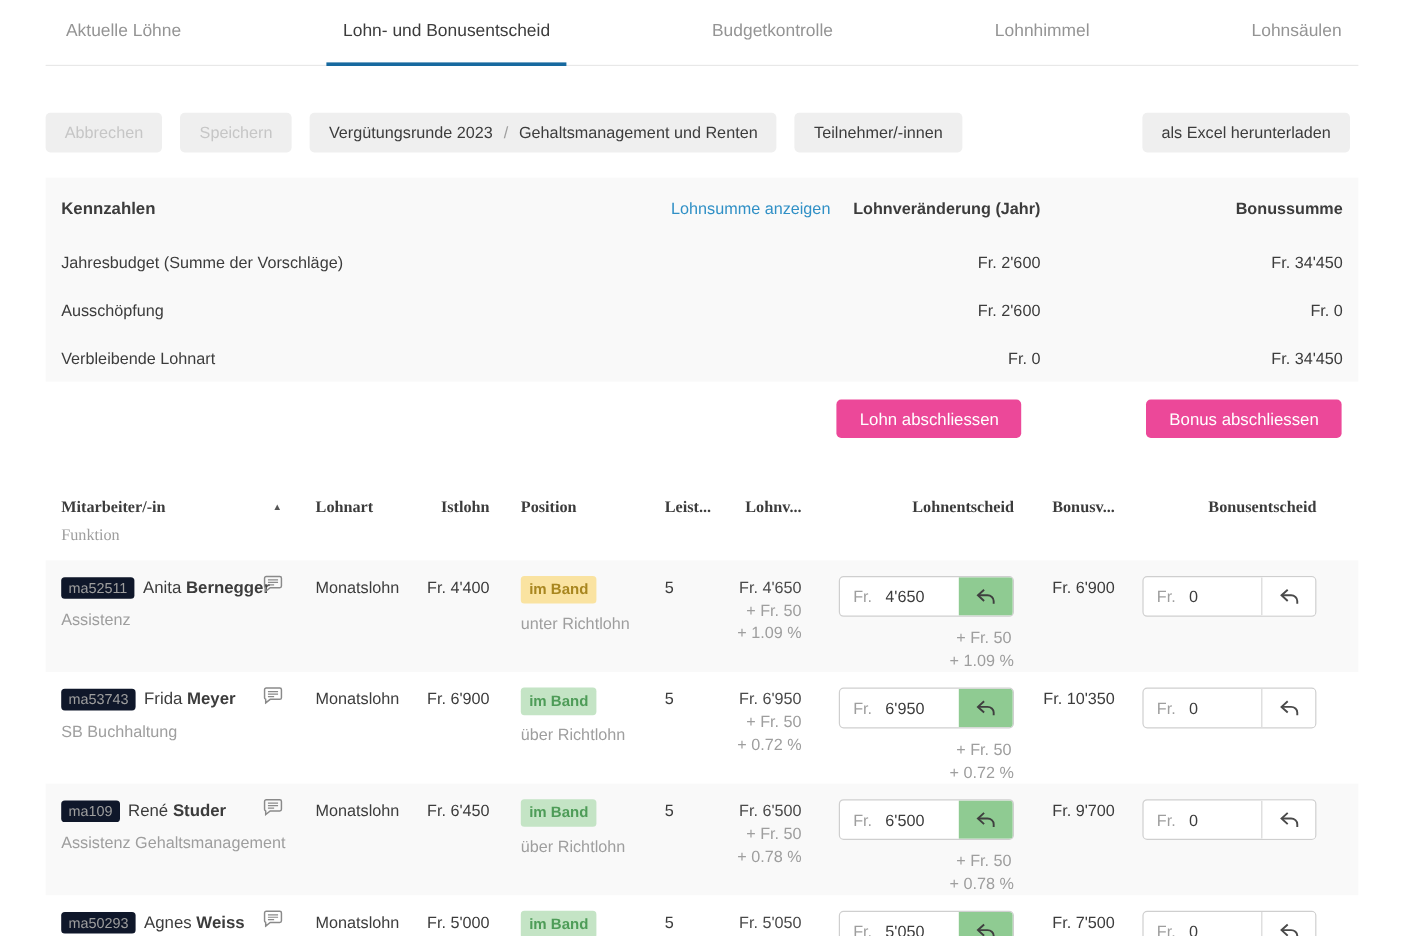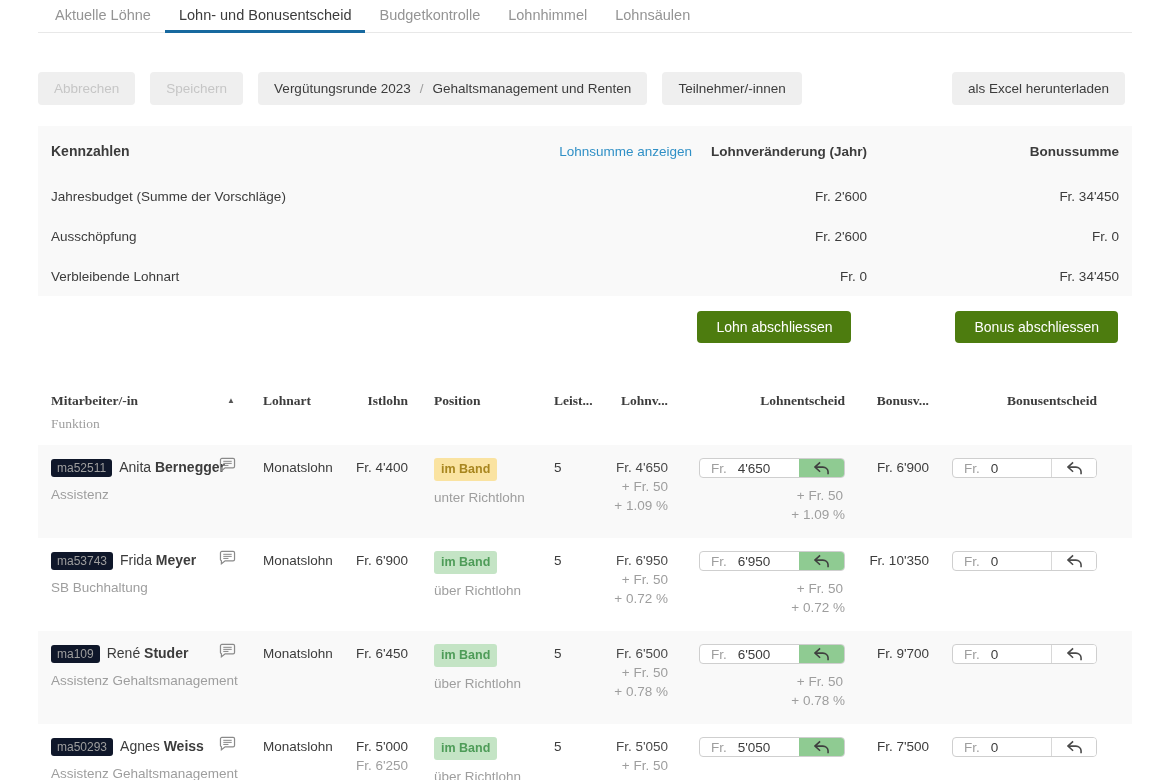--- a/index.html
+++ b/index.html
@@ -1,20 +1,20 @@
 <!DOCTYPE html>
 <html><head>
 <meta charset="utf-8">
 <style>
   * { margin:0; padding:0; box-sizing:border-box; }
   html,body { width:1170px; height:780px; overflow:hidden; background:#fff;
     font-family:"Liberation Sans","DejaVu Sans",sans-serif; color:#3c3c3c; font-size:13.5px; }
 
   
-  .tabbar { margin:0 38px; height:33px; border-bottom:1px solid #e8e8e8; display:flex; align-items:stretch; padding-left:3px; }
+  .tabbar { margin:0 38px; height:55px; border-bottom:1px solid #e8e8e8; display:flex; align-items:stretch; padding-left:3px;justify-content:space-between; }
   .tab { display:flex; align-items:center; padding:0 14px; font-size:14.5px; color:#949494; cursor:pointer; border-bottom:3px solid transparent; margin-bottom:-1px; }
   .tab.active { color:#3c3c3c; border-bottom-color:#17699f; }
 
   
   .toolbar { margin:39px 45px 0 38px; display:flex; gap:15px; align-items:flex-start; }
   .btn { background:#efefef; border:none; border-radius:4px; padding:9px 16px; font-family:inherit; font-size:13.5px; color:#3c3c3c; cursor:pointer; white-space:nowrap; }
   .btn:disabled { color:#c6c6c6; cursor:default; }
   .crumb-box { background:#efefef; border-radius:4px; padding:9px 16px; display:flex; gap:9px; white-space:nowrap; }
   .crumb-sep { color:#9e9e9e; }
   .crumb { cursor:pointer; }
@@ -26,21 +26,21 @@
   .khead { height:22px; margin-bottom:14px; }
   .khead .ktitle { font-weight:bold; font-size:14px; }
   .khead .kcol { font-weight:bold; text-align:right; }
   .klink { color:#3090c6; text-align:right; cursor:pointer; }
   .krow { height:40px; }
   .krow .klabel { grid-column:1 / 3; }
   .kval { text-align:right; }
 
   
   .actionsrow { margin:15px 52px 0 38px; display:flex; justify-content:flex-end; gap:104px; }
-  .btn-primary { background:#4d7c0f; color:#fff; border:none; border-radius:4px; padding:8px 19px; font-family:inherit; font-size:14px; cursor:pointer; }
+  .btn-primary { background:#ec4899; color:#fff; border:none; border-radius:4px; padding:8px 19px; font-family:inherit; font-size:14px; cursor:pointer; }
 
   
   .table { margin:50px 38px 0; }
   .grid { display:grid; grid-template-columns:212px 75px 70px 146px 44px 70px 177px 84px 168px; }
   .thead { padding:0 13px; margin-bottom:13px; align-items:start; font-weight:bold;font-family:Liberation Serif, serif; }
   .thead .hsub { font-weight:normal; color:#9e9e9e; margin-top:7px; }
   .ta-r { text-align:right; }
   .c-pos { padding-left:26px; }
   .h-emp { position:relative; cursor:pointer; }
   .sort-ico { position:absolute; left:176px; top:3px; font-size:8px; color:#555; }
@@ -57,21 +57,21 @@
   .cicon { position:absolute; left:168px; top:4px; cursor:pointer; }
   .efunc { color:#9e9e9e; margin-top:7px; }
 
   .band { display:inline-block; font-size:12.5px; font-weight:bold; padding:2px 7px; border-radius:3px; }
   .band[data-band="yellow"] { background:#fae3a1; color:#a8861f; }
   .band[data-band="green"]  { background:#c4e4c5; color:#4e9c58; }
   .band-note { color:#9e9e9e; margin-top:7px; }
 
   .lohnv1 { color:#4a4a4a; }
 
-  .igroup { display:inline-flex; height:20px; width:146px; border:1px solid #cfcfcf; border-radius:4px; background:#fff; overflow:hidden; vertical-align:top; }
+  .igroup { display:inline-flex; height:34px; width:146px; border:1px solid #cfcfcf; border-radius:4px; background:#fff; overflow:hidden; vertical-align:top; }
   .igroup .field { flex:1; display:flex; align-items:center; padding-left:11px; min-width:0; }
   .igroup .prefix { color:#9e9e9e; margin-right:11px; }
   .igroup input { border:none; outline:none; width:100%; font:inherit; color:#3c3c3c; background:transparent; padding:0; }
   .undo { width:45px; border:none; cursor:pointer; display:flex; align-items:center; justify-content:center; }
   .undo.green { background:#8fcb92; }
   .undo.plain { background:#fff; border-left:1px solid #d8d8d8; }
   .bgroup { width:145px; }
   .lent-sub { margin-top:8px; padding-right:2px; }
 </style>
 </head>

